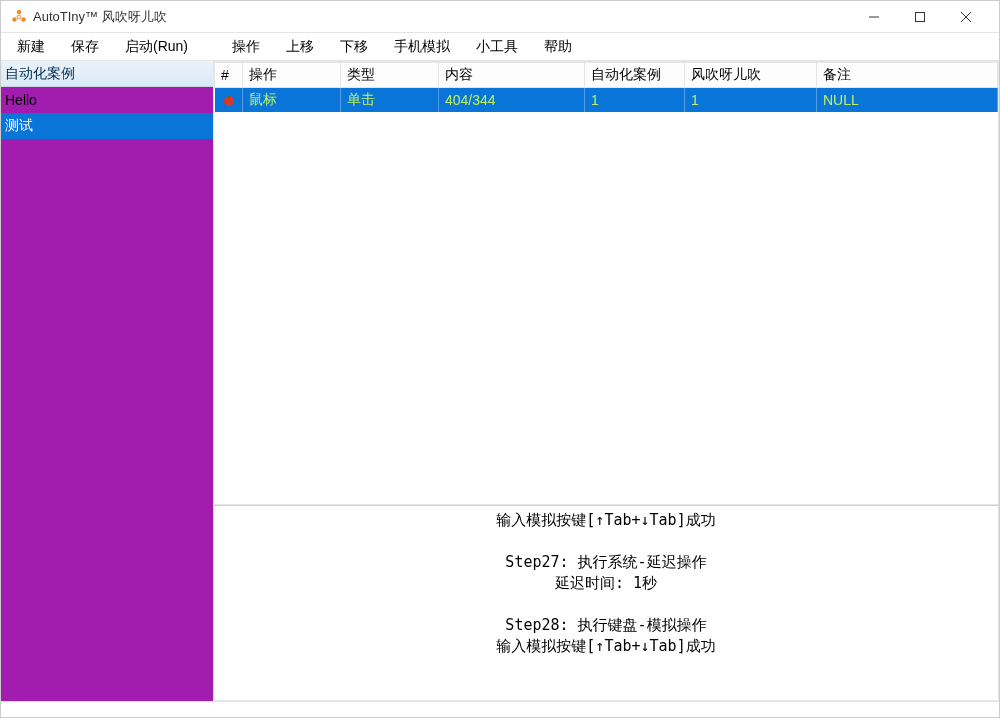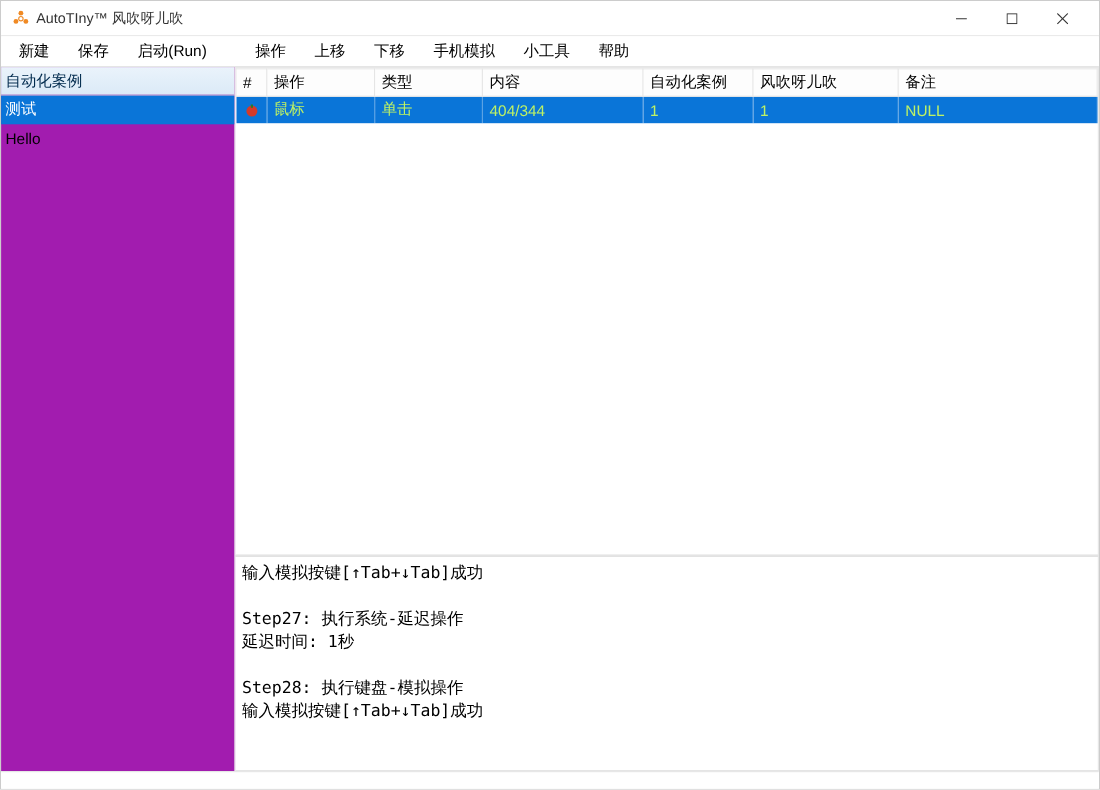--- a/index.html
+++ b/index.html
@@ -41,21 +41,21 @@
 .col-idx { width: 28px; }
 .col-op { width: 98px; }
 .col-type { width: 98px; }
 .col-content { width: 146px; }
 .col-loop { width: 100px; }
 .col-fault { width: 132px; }
 .col-note { }
 .row-icon { width: 16px; height: 16px; vertical-align: middle; }
 
 
-.log { height: 196px; border: 1px solid #e5e5e5; border-left: none; border-top: 1px solid #d0d0d0; background: #fff; padding: 4px 6px; font-family: "SimSun", monospace; font-size: 15px; color: #000; white-space: pre-wrap; line-height: 1.4; overflow: hidden; }
+.log { height: 196px; border: 1px solid #e5e5e5; border-left: none; border-top: 1px solid #d0d0d0; background: #fff; padding: 4px 6px; font-family: "SimSun", monospace; font-size: 15px; color: #000; white-space: pre-wrap; line-height: 1.4; overflow: hidden; text-align: center; }
 
 
 .status { height: 16px; background: #fff; border-top: 1px solid #e5e5e5; }
 </style>
 </head>
 <body>
 
 <div class="window">
 
   <div class="titlebar">
@@ -98,22 +98,22 @@
     <span class="menu-item">手机模拟</span>
     <span class="menu-item">小工具</span>
     <span class="menu-item">帮助</span>
   </div>
 
   <div class="body">
 
     <div class="sidebar">
       <div class="side-header">自动化案例</div>
       <div id="sidebar-items">
+          <div class="side-item">Hello</div>
           <div class="side-item selected">测试</div>
-          <div class="side-item">Hello</div>
         </div>
     </div>
 
     <div class="main">
       <div class="table-wrap">
         <table class="tbl">
           <colgroup>
             <col class="col-idx">
               <col class="col-op">
               <col class="col-type">

